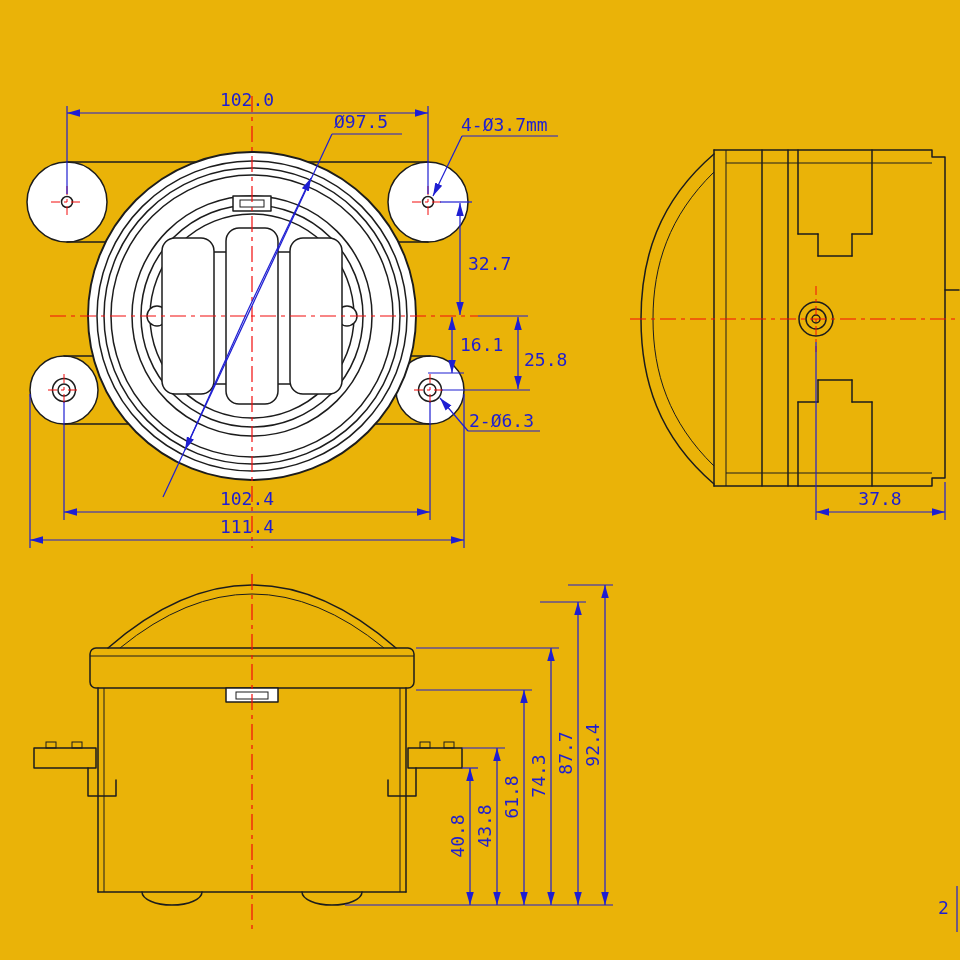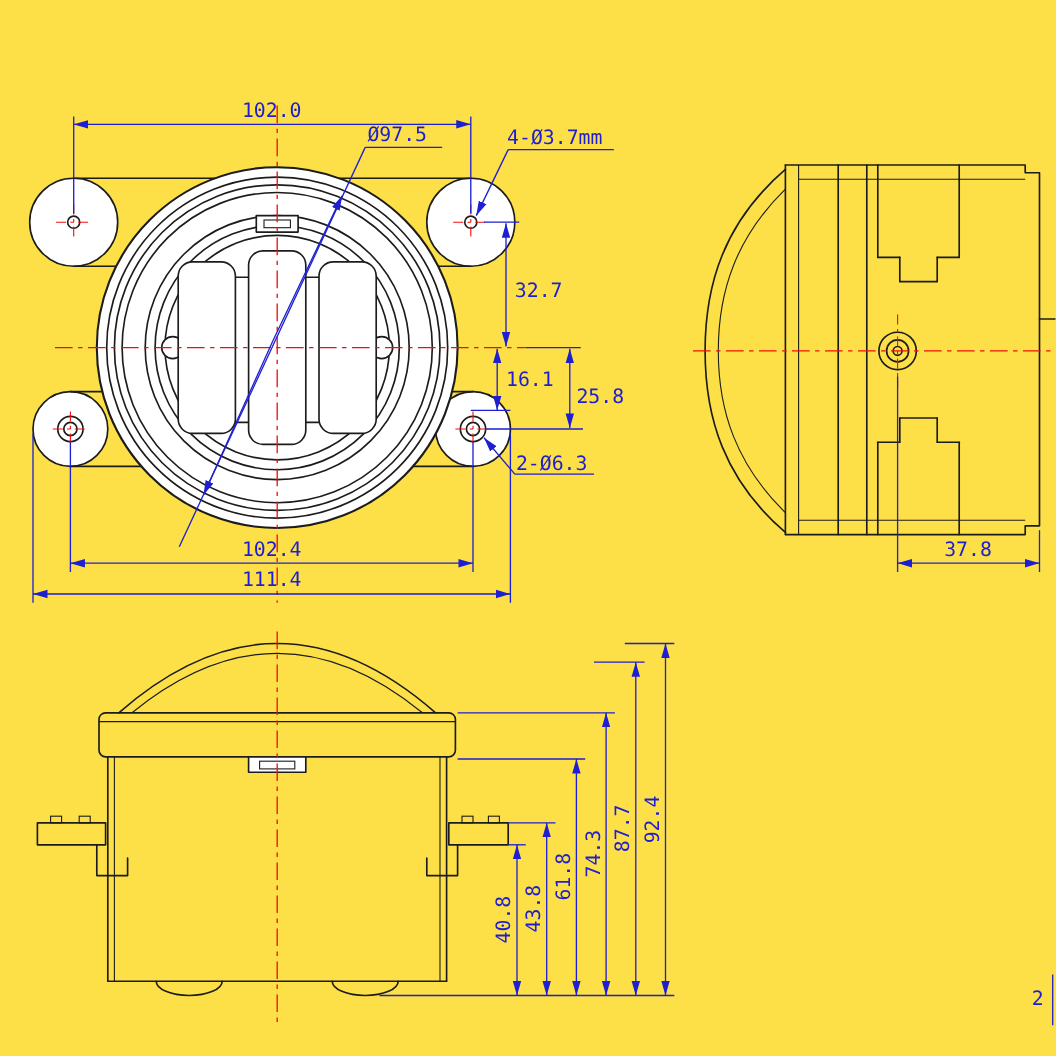--- a/index.html
+++ b/index.html
@@ -1,16 +1,16 @@
 <!DOCTYPE html>
 <html><head>
 <meta charset="utf-8">
 <style>
   html,body{margin:0;padding:0;background:#ffffff;}
-  .stage{width:960px;height:960px;background:#fde047;position:relative;overflow:hidden;}
+  .stage{width:960px;height:960px;background:#eab308;position:relative;overflow:hidden;}
   svg{display:block;}
   svg text{user-select:none;}
   .ol  {fill:none;stroke:#1c1c1c;stroke-width:1.5;stroke-linecap:round;stroke-linejoin:round;}
   .olw {fill:#ffffff;stroke:#1c1c1c;stroke-width:1.5;stroke-linejoin:round;}
   .olwB{fill:#ffffff;stroke:#1c1c1c;stroke-width:1.9;}
   .thin{fill:none;stroke:#1c1c1c;stroke-width:1;}
   .dim {fill:none;stroke:#1e1ed2;stroke-width:1.2;}
   .dimtxt{fill:#1e1ed2;font-family:"DejaVu Sans Mono","Liberation Mono",monospace;font-size:18px;}
   .cl  {fill:none;stroke:#f20d0d;stroke-width:1.2;stroke-dasharray:16 5 4 5;}
   .cls {fill:none;stroke:#f20d0d;stroke-width:1;stroke-dasharray:9 4 3 4;}

